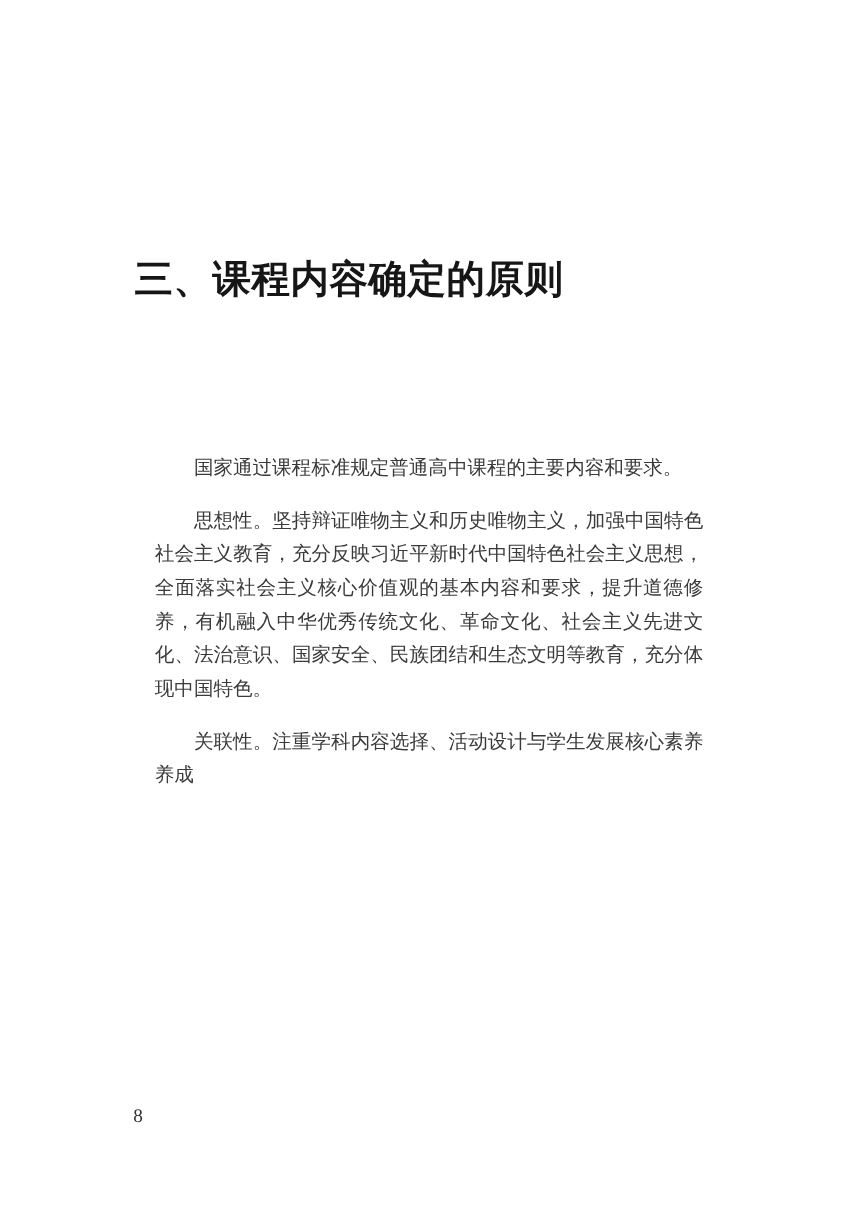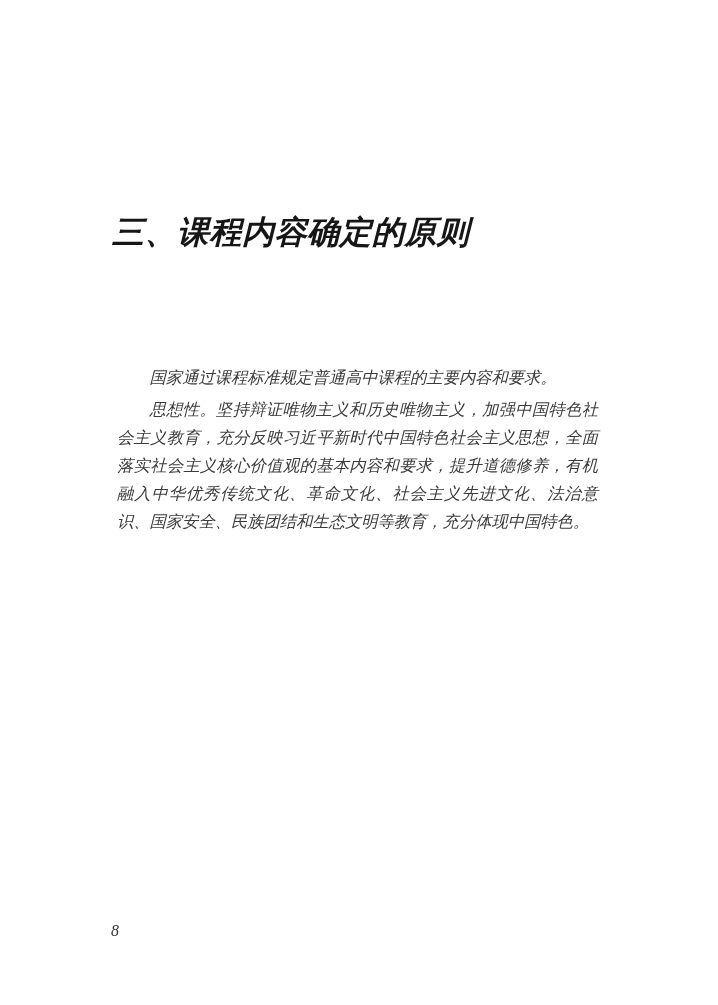--- a/index.html
+++ b/index.html
@@ -7,21 +7,20 @@
     padding: 0;
     background: #ffffff;
   }
   .page {
     position: relative;
     width: 718px;
     height: 1005px;
     background: #ffffff;
     overflow: hidden;
     font-family: "Liberation Serif", serif;
-    font-style: italic;
   }
   .chapter-heading {
     position: absolute;
     left: 112px;
     top: 190px;
     width: 500px;
     font-size: 32px;
     font-weight: bold;
     color: #161616;
     letter-spacing: 0.5px;
@@ -31,21 +30,21 @@
     position: absolute;
     left: 113px;
     top: 360px;
     width: 489px;
     font-size: 16.3px;
     line-height: 28px;
     color: #3a3a3a;
     text-align: justify;
   }
   .body-text p {
-    margin: 4px;
+    margin: 16px;
     padding: 0;
     text-indent: 2em;
   }
   .page-number {
     position: absolute;
     left: 111px;
     top: 922px;
     font-size: 16px;
     color: #333333;
   }
@@ -53,17 +52,18 @@
 </head>
 <body>
 
 <div class="page">
 
   <h1 class="chapter-heading">三、课程内容确定的原则</h1>
 
   <div class="body-text">
     <p>国家通过课程标准规定普通高中课程的主要内容和要求。</p>
     <p>思想性。坚持辩证唯物主义和历史唯物主义，加强中国特色社会主义教育，充分反映习近平新时代中国特色社会主义思想，全面落实社会主义核心价值观的基本内容和要求，提升道德修养，有机融入中华优秀传统文化、革命文化、社会主义先进文化、法治意识、国家安全、民族团结和生态文明等教育，充分体现中国特色。</p>
+    <p>关联性。注重学科内容选择、活动设计与学生发展核心素养养成</p>
   </div>
 
   <div class="page-number">8</div>
 
 </div>
 
 </body></html>

